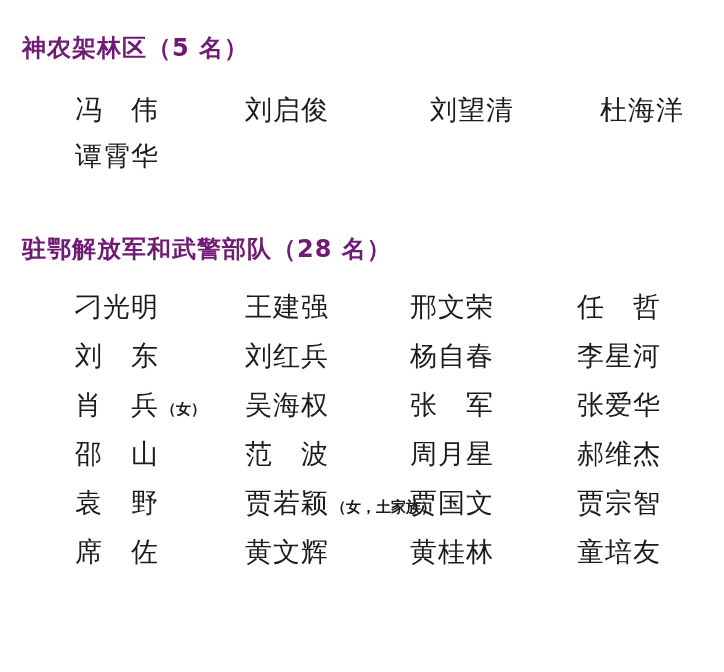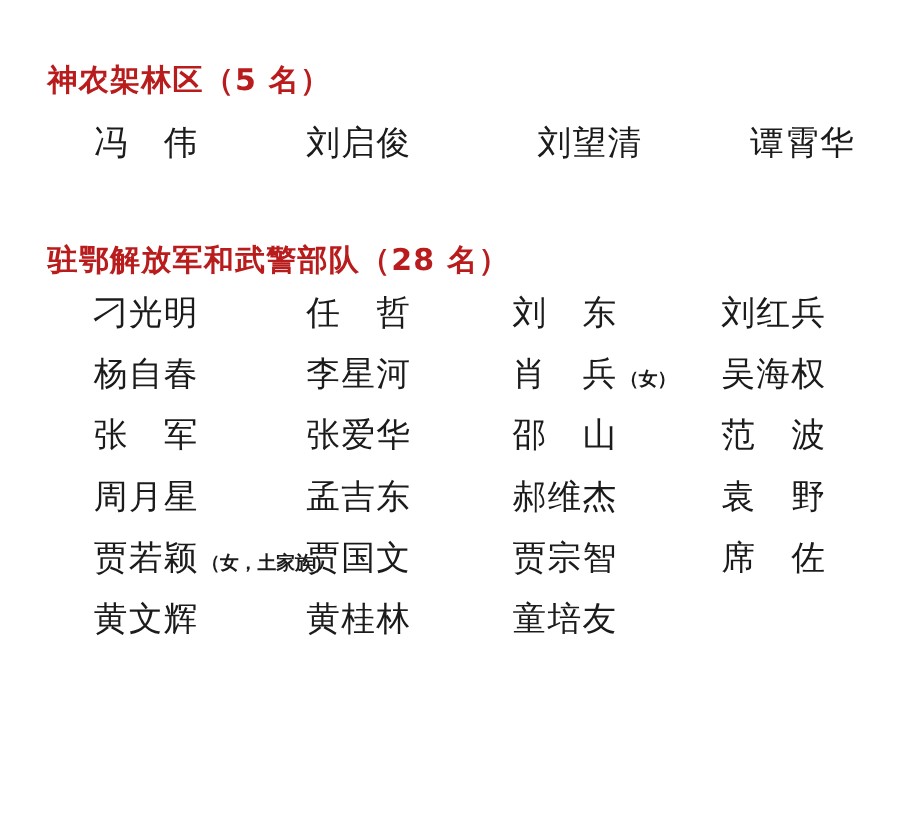--- a/index.html
+++ b/index.html
@@ -15,35 +15,36 @@
     color: #1b1b1b;
     font-family: "DejaVu Serif", serif;
     overflow: hidden;
   }
   .section-heading {
     font-family: "DejaVu Sans", sans-serif;
     font-weight: bold;
     font-size: 24px;
     line-height: 24px;
     letter-spacing: 1px;
-    margin: 16px;
-    color: #b91c1c;
+    margin: 0;
+    color: #701a75;
   }
   .name-grid {
     display: grid;
     margin-left: 53px;
   }
   .grid-s1 {
     grid-template-columns: 170px 185px 170px auto;
     grid-auto-rows: 46px;
-    margin-top: 24px;
+    margin-top: 35px;
   }
   .grid-s2 {
     grid-template-columns: 170px 165px 167px auto;
     grid-auto-rows: 49px;
+    margin-top: 31px;
   }
   .cell {
     white-space: nowrap;
     align-self: start;
     line-height: 30px;
   }
   .nm {
     font-size: 27px;
     letter-spacing: 1px;
   }
@@ -59,41 +60,43 @@
 </style>
 </head>
 <body>
 
 <div class="section section-1">
   <h2 class="section-heading">神农架林区（5 名）</h2>
   <div class="name-grid grid-s1">
     <div class="cell"><span class="nm">冯　伟</span><span class="note"></span></div>
     <div class="cell"><span class="nm">刘启俊</span><span class="note"></span></div>
     <div class="cell"><span class="nm">刘望清</span><span class="note"></span></div>
+    <div class="cell"><span class="nm">杜海洋</span><span class="note"></span></div>
     <div class="cell"><span class="nm">谭霄华</span><span class="note"></span></div>
   </div>
 </div>
 
 <div class="section section-2">
   <h2 class="section-heading">驻鄂解放军和武警部队（28 名）</h2>
   <div class="name-grid grid-s2">
     <div class="cell"><span class="nm">刁光明</span><span class="note"></span></div>
+    <div class="cell"><span class="nm">王建强</span><span class="note"></span></div>
+    <div class="cell"><span class="nm">邢文荣</span><span class="note"></span></div>
     <div class="cell"><span class="nm">任　哲</span><span class="note"></span></div>
     <div class="cell"><span class="nm">刘　东</span><span class="note"></span></div>
     <div class="cell"><span class="nm">刘红兵</span><span class="note"></span></div>
     <div class="cell"><span class="nm">杨自春</span><span class="note"></span></div>
     <div class="cell"><span class="nm">李星河</span><span class="note"></span></div>
     <div class="cell"><span class="nm">肖　兵</span><span class="note">（女）</span></div>
     <div class="cell"><span class="nm">吴海权</span><span class="note"></span></div>
     <div class="cell"><span class="nm">张　军</span><span class="note"></span></div>
     <div class="cell"><span class="nm">张爱华</span><span class="note"></span></div>
     <div class="cell"><span class="nm">邵　山</span><span class="note"></span></div>
     <div class="cell"><span class="nm">范　波</span><span class="note"></span></div>
     <div class="cell"><span class="nm">周月星</span><span class="note"></span></div>
-    <div class="cell"><span class="nm">孟吉东</span><span class="note"></span></div>
     <div class="cell"><span class="nm">郝维杰</span><span class="note"></span></div>
     <div class="cell"><span class="nm">袁　野</span><span class="note"></span></div>
     <div class="cell"><span class="nm">贾若颖</span><span class="note">（女，土家族）</span></div>
     <div class="cell"><span class="nm">贾国文</span><span class="note"></span></div>
     <div class="cell"><span class="nm">贾宗智</span><span class="note"></span></div>
     <div class="cell"><span class="nm">席　佐</span><span class="note"></span></div>
     <div class="cell"><span class="nm">黄文辉</span><span class="note"></span></div>
     <div class="cell"><span class="nm">黄桂林</span><span class="note"></span></div>
     <div class="cell"><span class="nm">童培友</span><span class="note"></span></div>
   </div>

